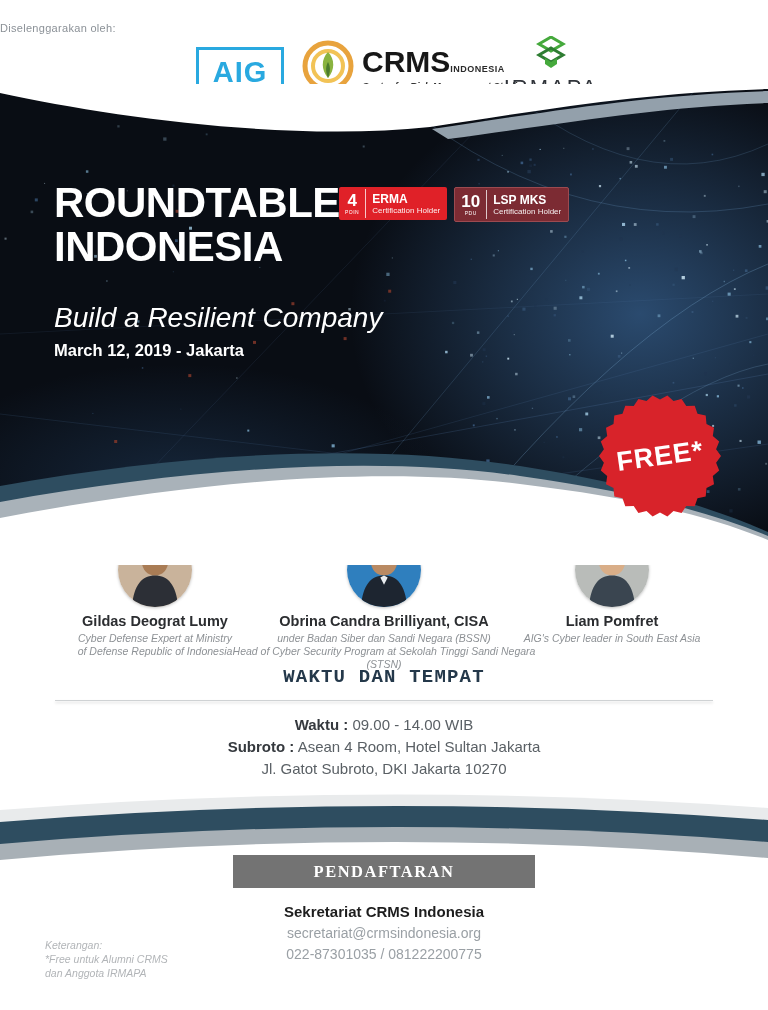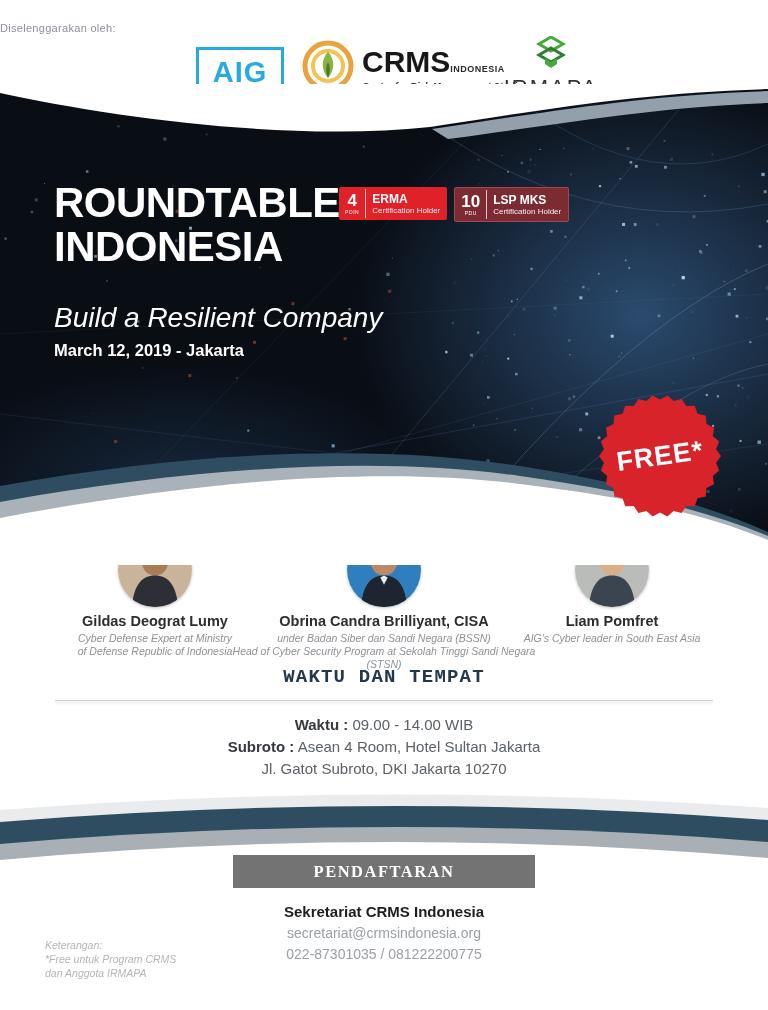--- a/index.html
+++ b/index.html
@@ -505,17 +505,17 @@
     <path d="M0,80 Q384,45 768,78 L768,90 L0,90 Z" fill="#ffffff"></path>
   </svg>
 
   <div class="abs reg-box">PENDAFTARAN</div>
   <div class="abs reg-name">Sekretariat CRMS Indonesia</div>
   <div class="abs reg-email">secretariat@crmsindonesia.org</div>
   <div class="abs reg-phone">022-87301035 / 081222200775</div>
 
   <div class="abs footnote">
     <div>Keterangan:</div>
-    <div>*Free untuk Program CRMS</div>
+    <div>*Free untuk Alumni CRMS</div>
     <div>dan Anggota IRMAPA</div>
   </div>
 
 </div>
 
 </body></html>

